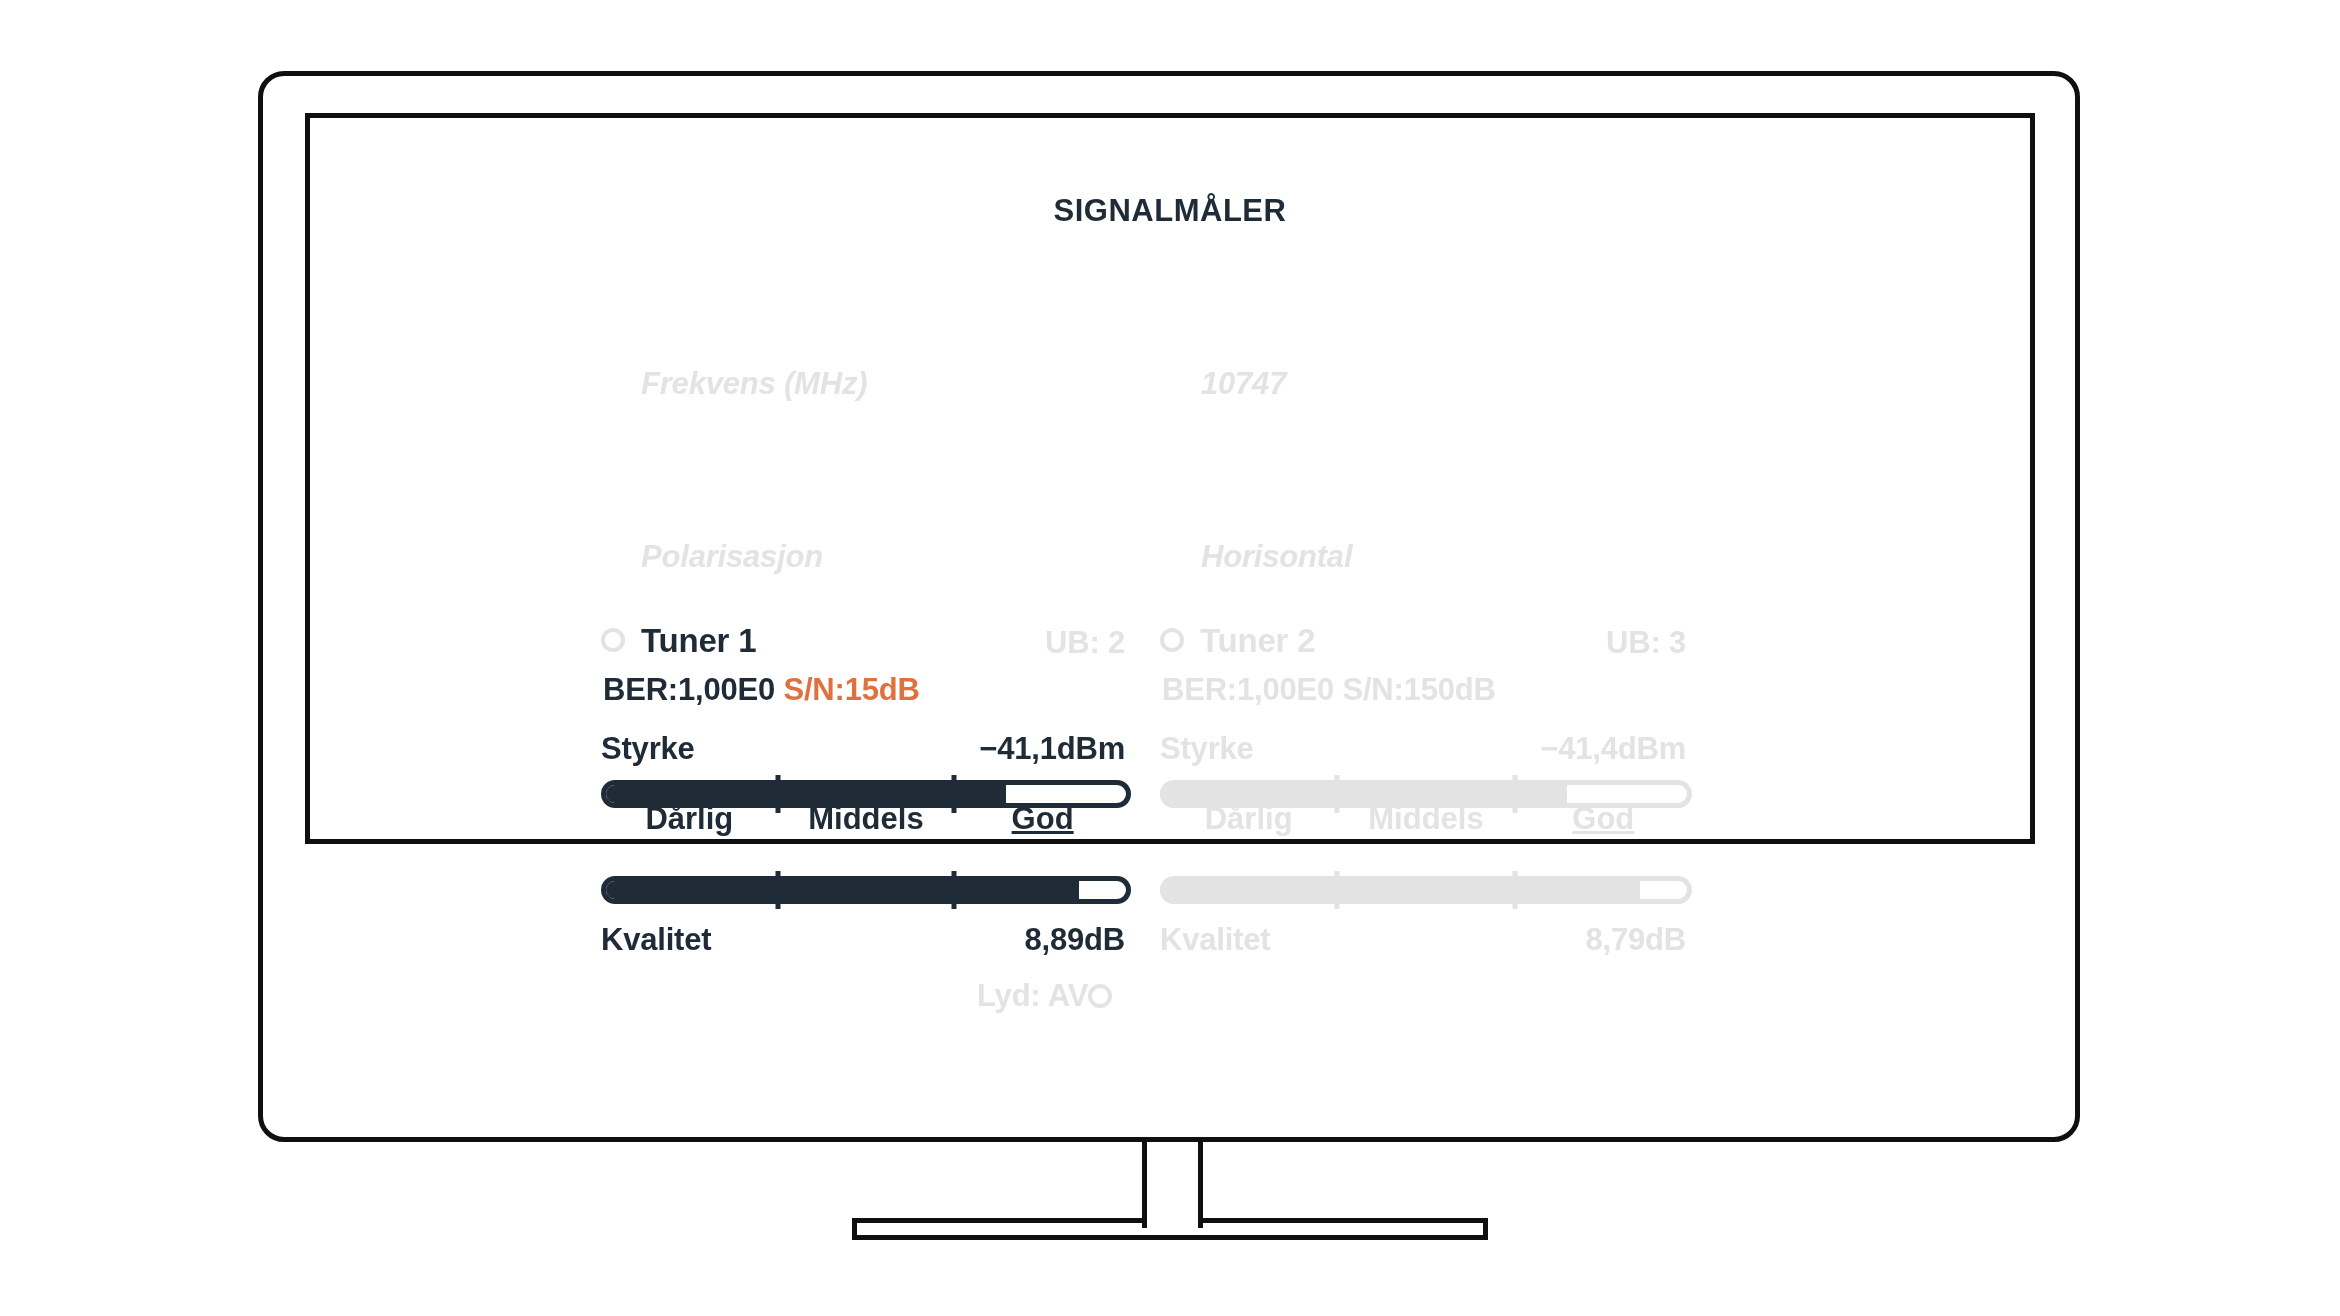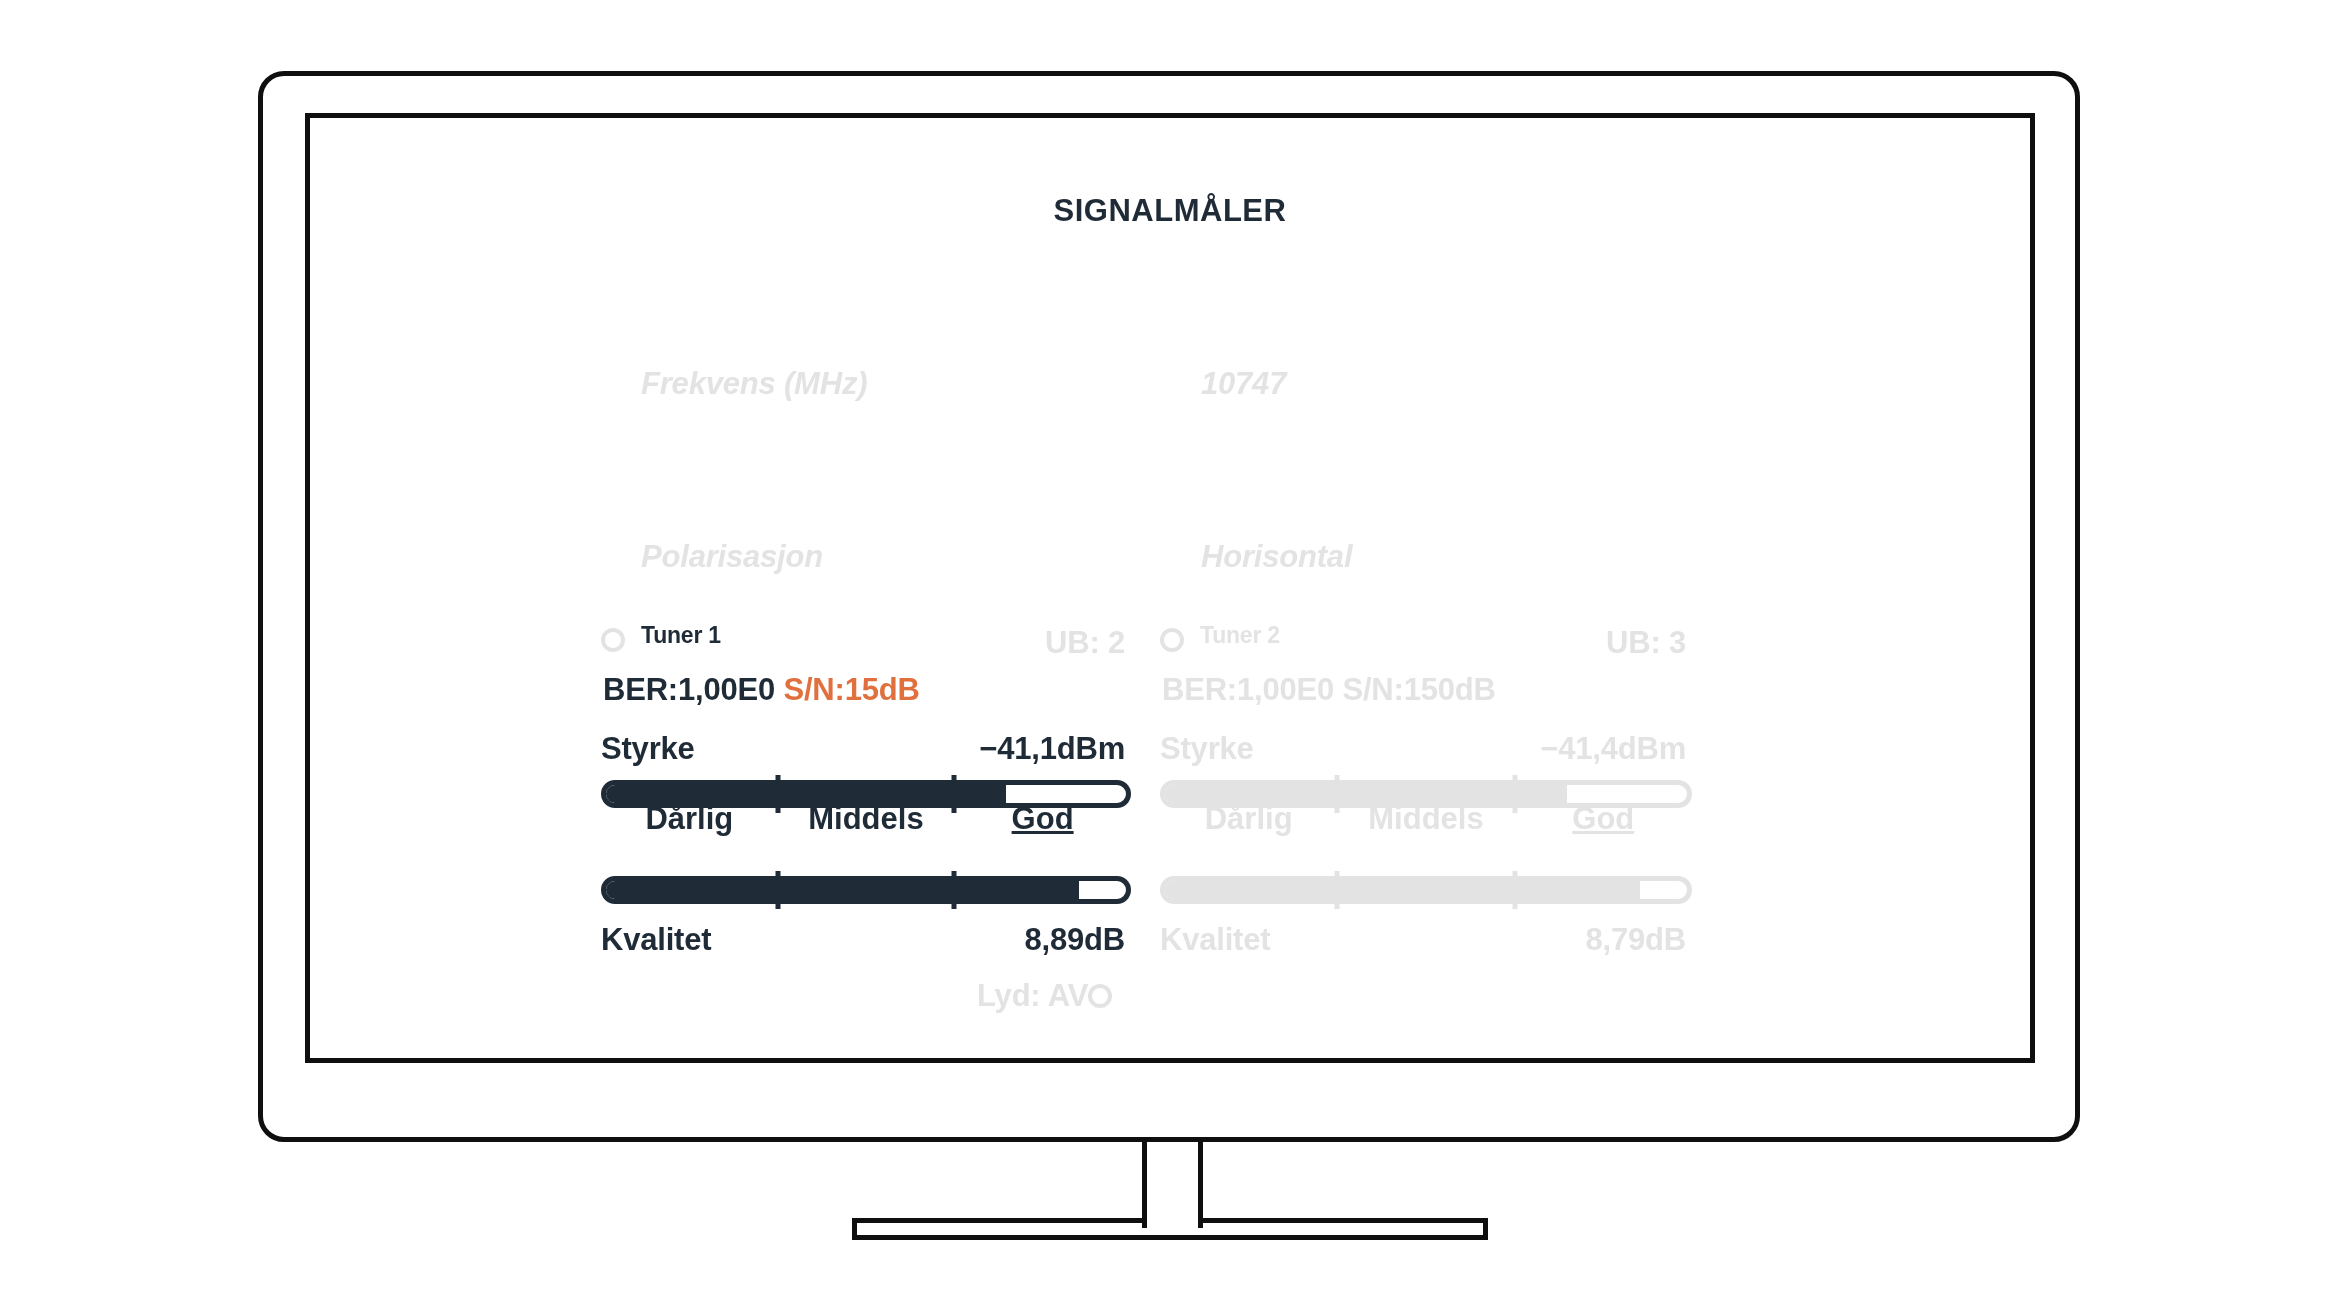--- a/index.html
+++ b/index.html
@@ -6,21 +6,21 @@
     --dark:#1f2b37; --orange:#e0713f; --muted:#e3e3e3; --frame:#0f0f0f; --bg:#ffffff;
   }
   *{margin:0;padding:0;box-sizing:border-box;}
   html,body{background:var(--bg);}
   body{font-family:"Liberation Sans", sans-serif;font-weight:bold;}
   .stage{position:relative;width:2340px;height:1316px;background:var(--bg);overflow:hidden;}
 
   
   .tv-outer{position:absolute;left:258px;top:71px;width:1822px;height:1071px;
     border:5px solid var(--frame);border-radius:26px;background:var(--bg);}
-  .tv-screen{position:absolute;left:305px;top:113px;width:1730px;height:950px;
+  .tv-screen{position:absolute;left:305px;top:113px;width:1730px;height:731px;
     border:5px solid var(--frame);background:var(--bg);}
   .tv-neck{position:absolute;left:1142px;top:1142px;width:61px;height:86px;
     border-left:5px solid var(--frame);border-right:5px solid var(--frame);
     background:var(--bg);z-index:3;}
   .tv-base{position:absolute;left:852px;top:1218px;width:636px;height:22px;
     border:5px solid var(--frame);background:var(--bg);z-index:2;}
 
   
   .t{position:absolute;font-size:31px;line-height:1;letter-spacing:-0.2px;white-space:nowrap;}
   .dark{color:var(--dark);}
@@ -36,21 +36,21 @@
   .s-row .val{position:absolute;left:560px;top:0;}
   .s1{top:250px;} .s2{top:335px;} .s3{top:423px;}
 
   
   .col{position:absolute;top:0;bottom:0;}
   .col1{left:291px;width:530px;}
   .col2{left:850px;width:532px;}
 
   .radio{position:absolute;left:0;top:510px;width:24px;height:24px;border:4px solid var(--muted);
     border-radius:50%;background:transparent;}
-  .r-name{left:40px;top:506px;font-size:23px;}
+  .r-name{left:40px;top:506px;font-size:33px;}
   .r-ub{right:6px;top:509px;text-align:left;left:auto;}
   .r-ber{left:2px;top:556px;}
   .r-strength-l{left:0;top:615px;}
   .r-strength-v{right:6px;top:615px;left:auto;text-align:right;}
   .r-quality-l{left:0;top:806px;}
   .r-quality-v{right:6px;top:806px;left:auto;text-align:right;}
 
   .bar{position:absolute;left:0;right:0;height:28px;border-radius:16px;overflow:hidden;background:var(--bg);}
   .bar1{top:662px;} .bar2{top:758px;}
   .bar .fill{height:100%;border-radius:0;}

